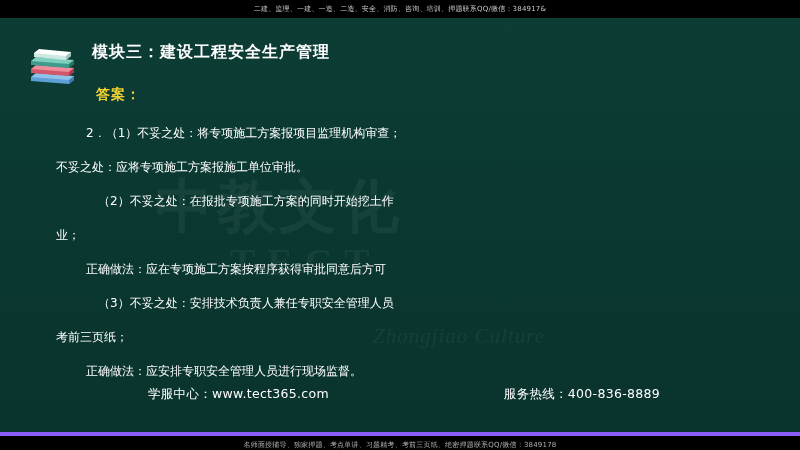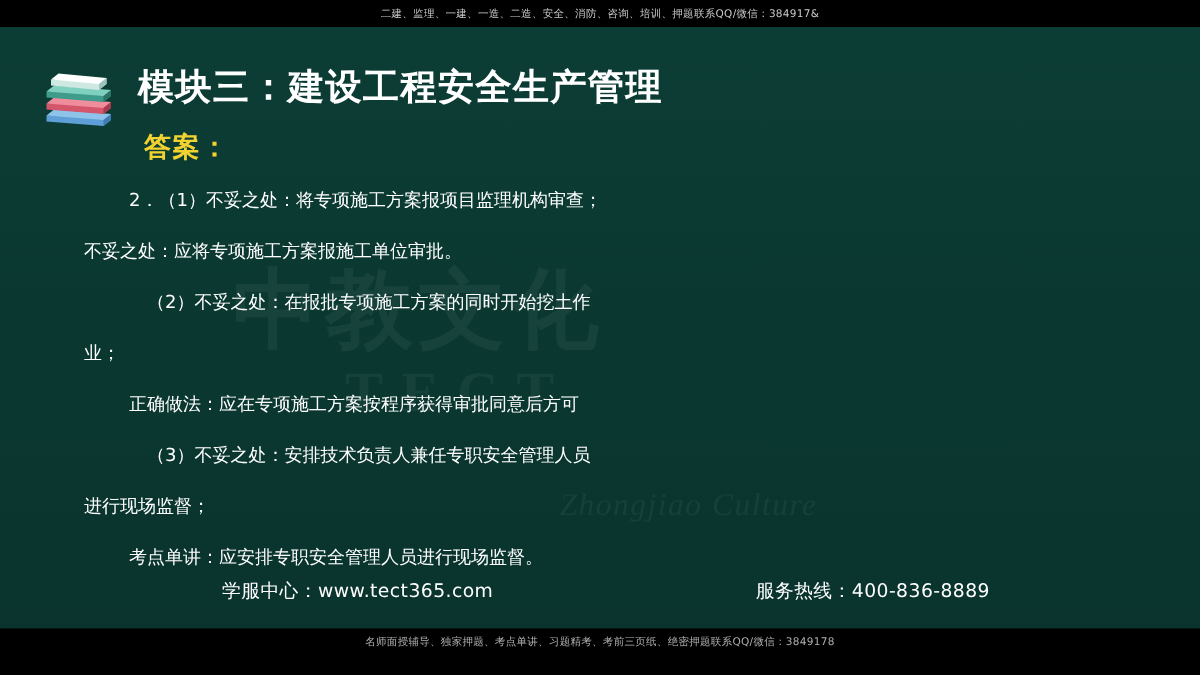--- a/index.html
+++ b/index.html
@@ -32,21 +32,21 @@
     line-height: 18px;
     text-align: center;
     letter-spacing: 0.2px;
     white-space: nowrap;
     overflow: hidden;
   }
   .band-bottom {
     position: absolute;
     left: 0; bottom: 0;
     width: 800px;
-    height: 31px;
+    height: 14px;
     background: #000;
     color: #b0b0b0;
     font-size: 7px;
     line-height: 18px;
     text-align: center;
     letter-spacing: 0.2px;
     white-space: nowrap;
     overflow: hidden;
   }
   
@@ -108,32 +108,32 @@
     top: 25px;
     width: 50px;
     height: 44px;
   }
   .books svg { display: block; }
   
   .title {
     position: absolute;
     left: 92px;
     top: 24px;
-    font-size: 24px;
+    font-size: 16px;
     font-weight: bold;
     color: #ffffff;
     letter-spacing: 1px;
     white-space: nowrap;
   }
   
   .answer-label {
     position: absolute;
     left: 96px;
     top: 68px;
-    font-size: 18px;
+    font-size: 14px;
     font-weight: bold;
     color: #f2d231;
     letter-spacing: 1px;
   }
   
   .body-text {
     position: absolute;
     left: 56px;
     top: 98px;
     width: 700px;
@@ -219,22 +219,22 @@
 
     <div class="answer-label">答案：</div>
 
     <div class="body-text">
       <p class="indent">2．（1）不妥之处：将专项施工方案报项目监理机构审查；</p>
       <p>不妥之处：应将专项施工方案报施工单位审批。</p>
       <p class="indent2">（2）不妥之处：在报批专项施工方案的同时开始挖土作</p>
       <p>业；</p>
       <p class="indent">正确做法：应在专项施工方案按程序获得审批同意后方可</p>
       <p class="indent2">（3）不妥之处：安排技术负责人兼任专职安全管理人员</p>
-      <p>进行现场监督；</p>
-      <p class="indent">考点单讲：应安排专职安全管理人员进行现场监督。</p>
+      <p>考前三页纸；</p>
+      <p class="indent">正确做法：应安排专职安全管理人员进行现场监督。</p>
     </div>
 
     <div class="footer">
       <div class="footer-left">学服中心：www.tect365.com</div>
       <div class="footer-right">服务热线：400-836-8889</div>
     </div>
 
   </div>
 
   <div class="band-bottom">名师面授辅导、独家押题、考点单讲、习题精考、考前三页纸、绝密押题联系QQ/微信：3849178</div>

